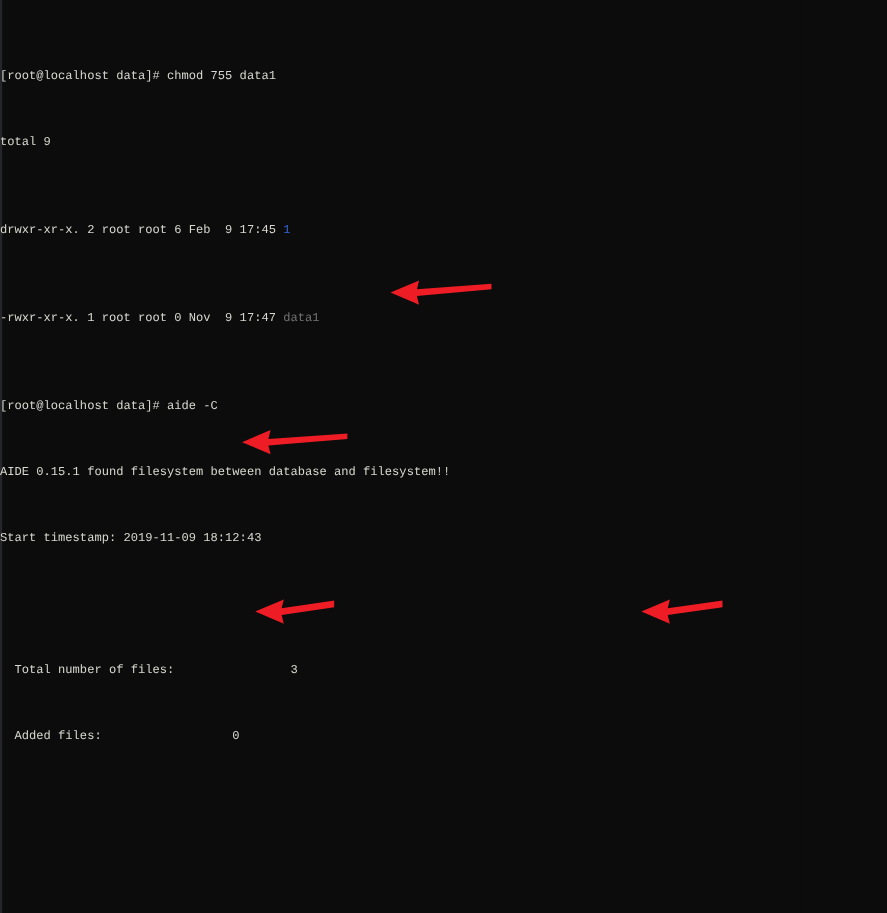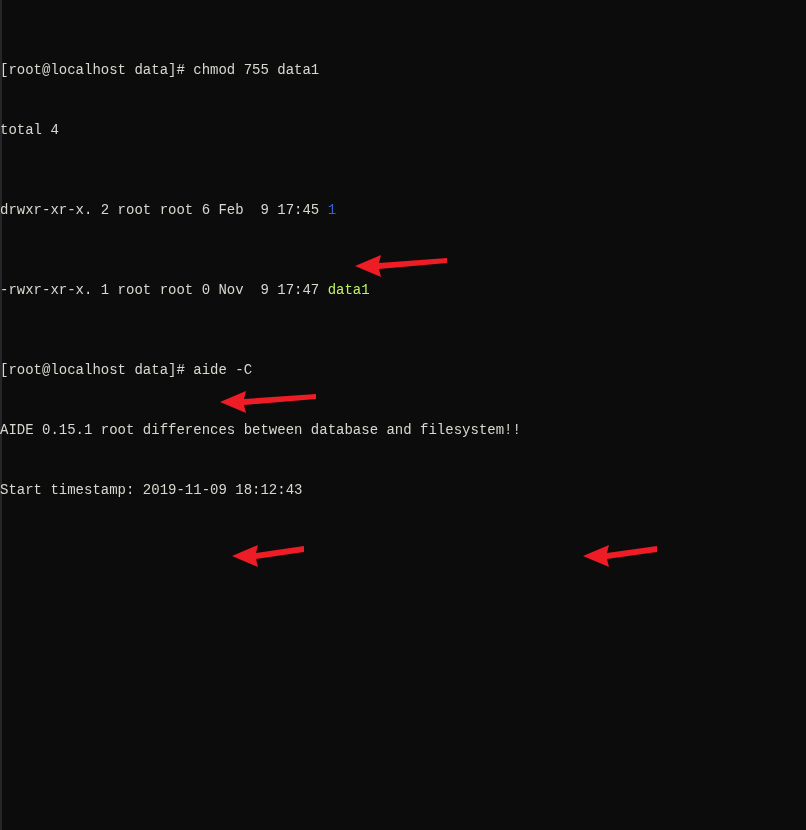--- a/index.html
+++ b/index.html
@@ -8,21 +8,21 @@
     padding: 0;
     background: #0c0c0c;
   }
   #terminal {
     position: relative;
     width: 728px;
     height: 830px;
     background: #0c0c0c;
     overflow: hidden;
     font-family: "Liberation Mono", "DejaVu Sans Mono", monospace;
-    font-size: 14px;
+    font-size: 11px;
     line-height: 20px;
     color: #d8d8d0;
     box-sizing: border-box;
   }
   
   #left-edge {
     position: absolute;
     left: 0;
     top: 0;
     width: 2px;
@@ -41,49 +41,51 @@
   }
   .line {
     height: 20px;
     line-height: 20px;
     white-space: pre;
     letter-spacing: 0;
     font-family: "Liberation Mono", "DejaVu Sans Mono", monospace;
   }
   .fg-default { color: #d8d8d0; }
   .fg-dir     { color: #3465d4; }
-  .fg-file    { color: #bef264; }
+  .fg-file    { color: #737373; }
 
   
   .arrow {
     position: absolute;
     pointer-events: none;
   }
   .arrow svg { display: block; }
 </style>
 </head>
 <body>
 
 <div id="terminal">
 
   <div id="left-edge"></div>
 
   <div id="screen">
 
     <div class="line fg-default">[root@localhost data]# chmod 755 data1</div>
-    <div class="line fg-default">total 4</div>
+    <div class="line fg-default">total 9</div>
 
     <div class="line"><span class="fg-default">drwxr-xr-x. 2 root root 6 Feb  9 17:45 </span><span class="fg-dir">1</span></div>
 
     <div class="line"><span class="fg-default">-rwxr-xr-x. 1 root root 0 Nov  9 17:47 </span><span class="fg-file">data1</span></div>
 
     <div class="line fg-default">[root@localhost data]# aide -C</div>
-    <div class="line fg-default">AIDE 0.15.1 root differences between database and filesystem!!</div>
+    <div class="line fg-default">AIDE 0.15.1 found filesystem between database and filesystem!!</div>
     <div class="line fg-default">Start timestamp: 2019-11-09 18:12:43</div>
     <div class="line fg-default"></div>
+    <div class="line fg-default">  Total number of files:		3</div>
+    <div class="line fg-default">  Added files:			0</div>
     
     
     
     
     
     
     
     
     
     

